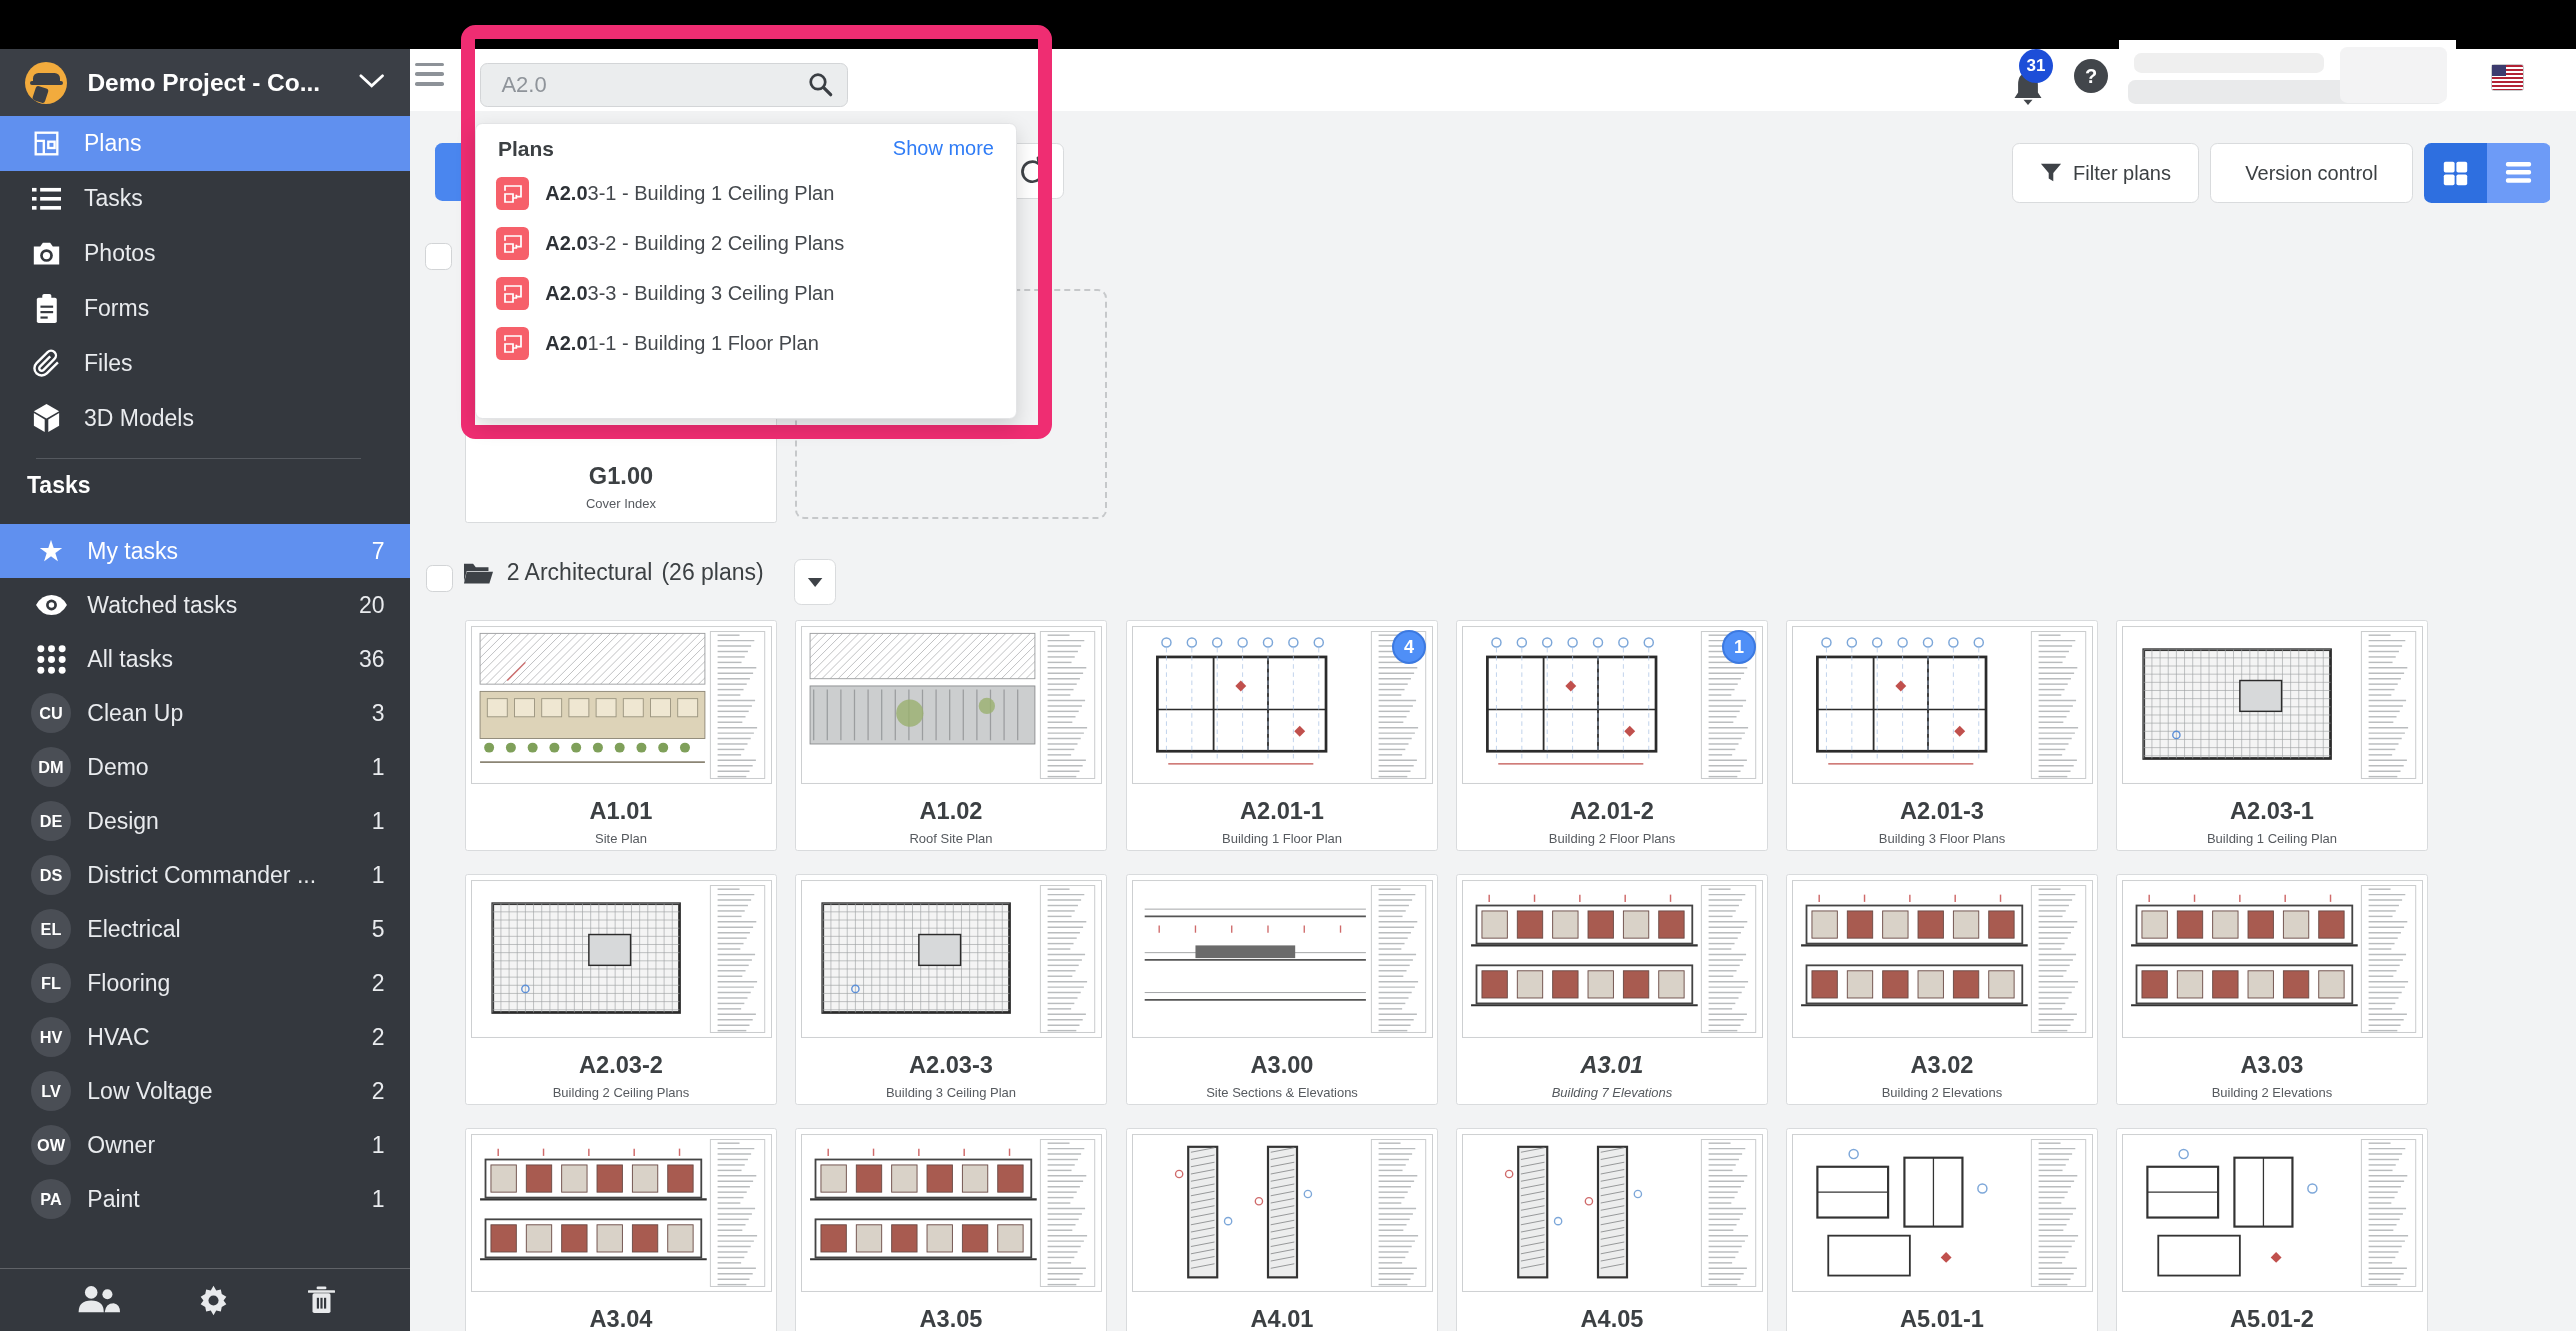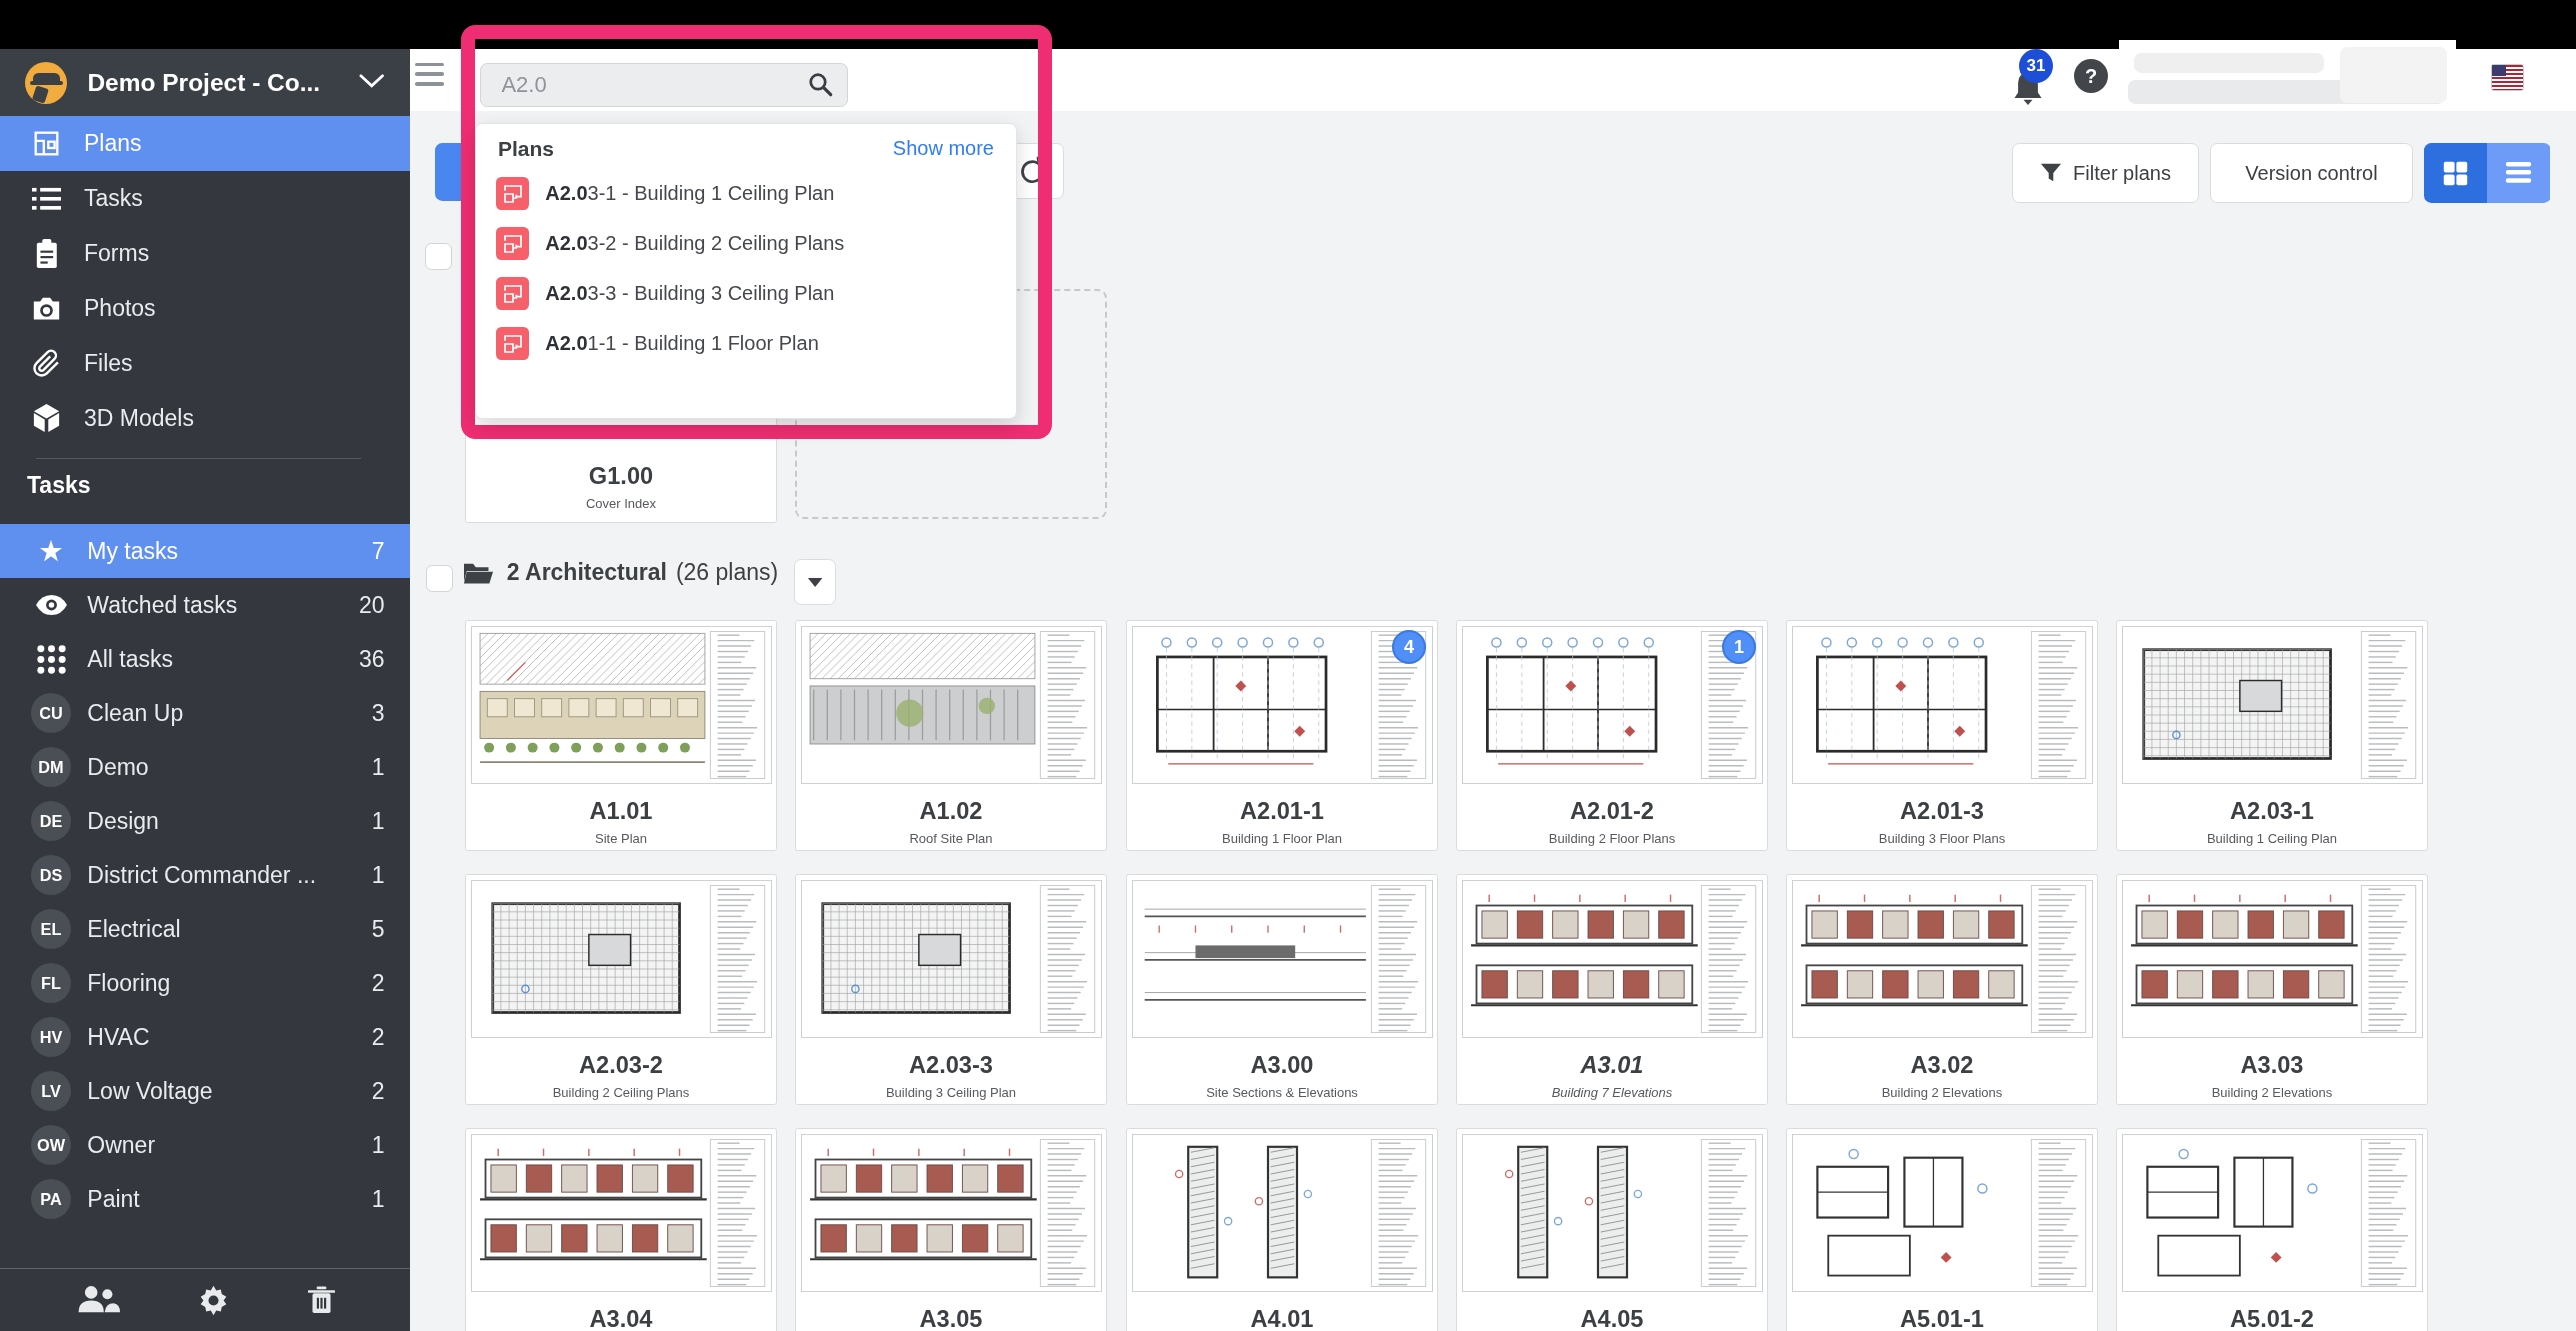--- a/index.html
+++ b/index.html
@@ -60,21 +60,21 @@
   .plancard{position:absolute;width:312px;background:#fff;border:0.9px solid #d9dbdd;border-radius:2.7px;box-sizing:border-box;cursor:pointer;}
   .thumbwrap{margin:4.5px 4.5px 0 4.5px;overflow:hidden;}
   .cardlabel{text-align:center;}
   .plancode{font-size:23.6px;font-weight:bold;color:#3c4043;}
   .plantitle{font-size:13px;color:#565a5f;margin-top:5.4px;}
   .cardbadge{position:absolute;top:9px;right:11px;width:34px;height:34px;border-radius:50%;background:#4f8ff7;
              border:2.7px solid #3c79e0;color:#fff;font-size:18px;font-weight:bold;display:flex;align-items:center;
              justify-content:center;box-sizing:border-box;}
   #dropzone{left:385px;top:178px;width:312px;height:230px;border:2.7px dashed #c6c8ca;border-radius:9px;box-sizing:border-box;}
   #sec2-header{left:16.3px;top:448px;display:flex;align-items:center;position:absolute;}
-  #sec2-title{font-size:23px;font-weight:bold;color:#3c4043;margin-left:12.7px;}
+  #sec2-title{font-size:23px;font-weight:normal;color:#3c4043;margin-left:12.7px;}
   #sec2-count{font-size:23px;color:#3c4043;margin-left:9px;}
   #sec2-caret{left:384px;top:448px;width:40px;height:44px;position:absolute;background:#fff;border:0.9px solid #d9dbdd;
               border-radius:7.3px;display:flex;align-items:center;justify-content:center;cursor:pointer;}
   
   #overlay{left:461px;top:24.5px;width:591px;height:414px;border:14.5px solid #ef2d72;border-radius:14.5px;box-sizing:border-box;z-index:60;}
   #search-box{position:absolute;left:5.4px;top:24.5px;width:368px;height:44px;background:#ebedee;border:0.9px solid #d3d5d7;
               border-radius:7.3px;display:flex;align-items:center;box-sizing:border-box;}
   #search-value{font-size:22px;color:#8f949a;margin-left:20px;flex:1;}
   #results-panel{position:absolute;left:0px;top:84px;width:542px;height:296px;background:#fff;border:0.9px solid #e3e4e6;
                  border-radius:7.3px;box-shadow:0 7.3px 20px rgba(0,0,0,.15);box-sizing:border-box;}
@@ -125,39 +125,39 @@
               <rect x="0" y="11" width="5" height="4"></rect>
               <rect x="9" y="11" width="23" height="4"></rect>
               <rect x="0" y="21" width="5" height="4"></rect>
               <rect x="9" y="21" width="23" height="4"></rect>
             </svg>
           </span>
                    <span>Tasks</span>
         </div>
         <div class="navrow">
           <span class="nicon">
+            <svg width="29" height="25.4" viewBox="0 0 32 28" fill="#fff">
+              <path d="M2 6 h7 l3 -4 h8 l3 4 h7 v20 h-28 z"></path>
+              <circle cx="16" cy="16" r="7" fill="#34383e"></circle>
+              <circle cx="16" cy="16" r="4" fill="#fff"></circle>
+            </svg>
+          </span>
+                   <span>Photos</span>
+        </div>
+        <div class="navrow">
+          <span class="nicon">
             <svg width="23.6" height="29" viewBox="0 0 26 32" fill="#fff">
               <rect x="2" y="4" width="22" height="28" rx="2"></rect>
               <rect x="8" y="0" width="10" height="7" rx="2"></rect>
               <line x1="6" y1="14" x2="20" y2="14" stroke="#34383e" stroke-width="2.4"></line>
               <line x1="6" y1="20" x2="20" y2="20" stroke="#34383e" stroke-width="2.4"></line>
               <line x1="6" y1="26" x2="14" y2="26" stroke="#34383e" stroke-width="2.4"></line>
             </svg>
           </span>
                    <span>Forms</span>
-        </div>
-        <div class="navrow">
-          <span class="nicon">
-            <svg width="29" height="25.4" viewBox="0 0 32 28" fill="#fff">
-              <path d="M2 6 h7 l3 -4 h8 l3 4 h7 v20 h-28 z"></path>
-              <circle cx="16" cy="16" r="7" fill="#34383e"></circle>
-              <circle cx="16" cy="16" r="4" fill="#fff"></circle>
-            </svg>
-          </span>
-                   <span>Photos</span>
         </div>
         <div class="navrow">
           <span class="nicon">
             <svg width="29" height="29" viewBox="0 0 24 24" fill="none" stroke="#fff" stroke-width="2">
               <path d="M21.44 11.05l-9.19 9.19a6 6 0 0 1-8.49-8.49l9.19-9.19a4 4 0 0 1 5.66 5.66l-9.2 9.19a2 2 0 0 1-2.83-2.83l8.49-8.48"></path>
             </svg>
           </span>
                    <span>Files</span>
         </div>
         <div class="navrow">

